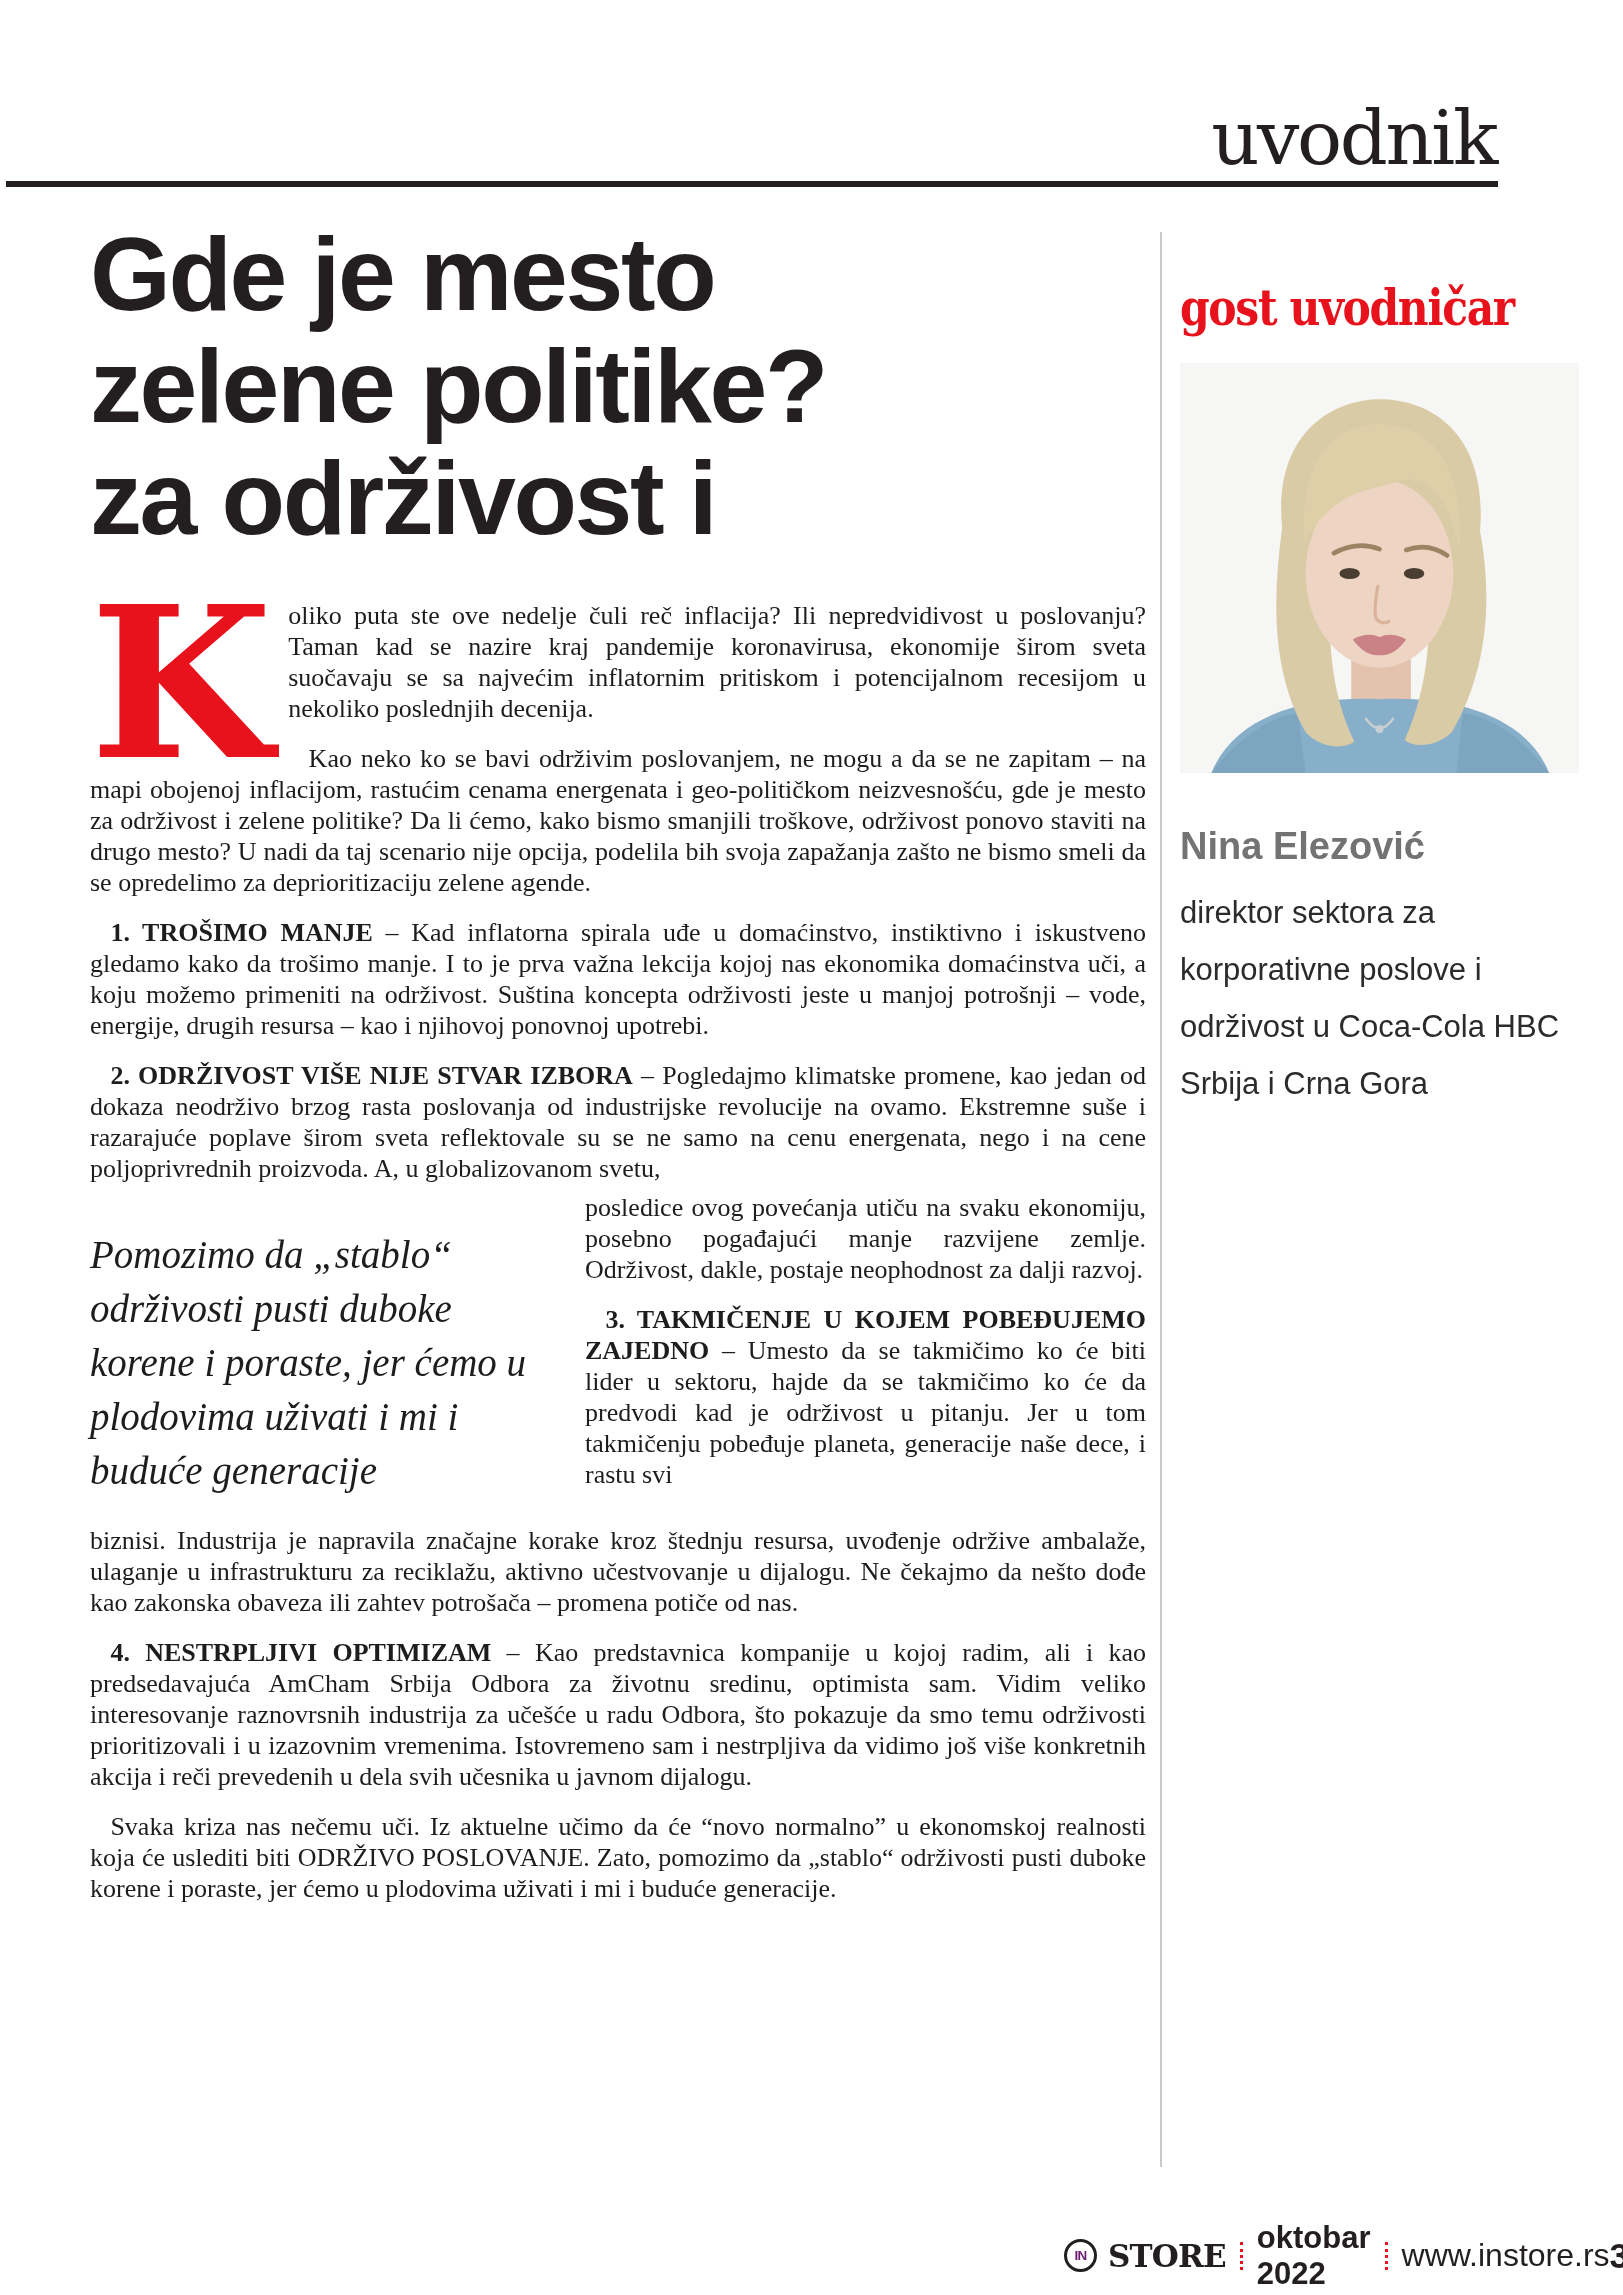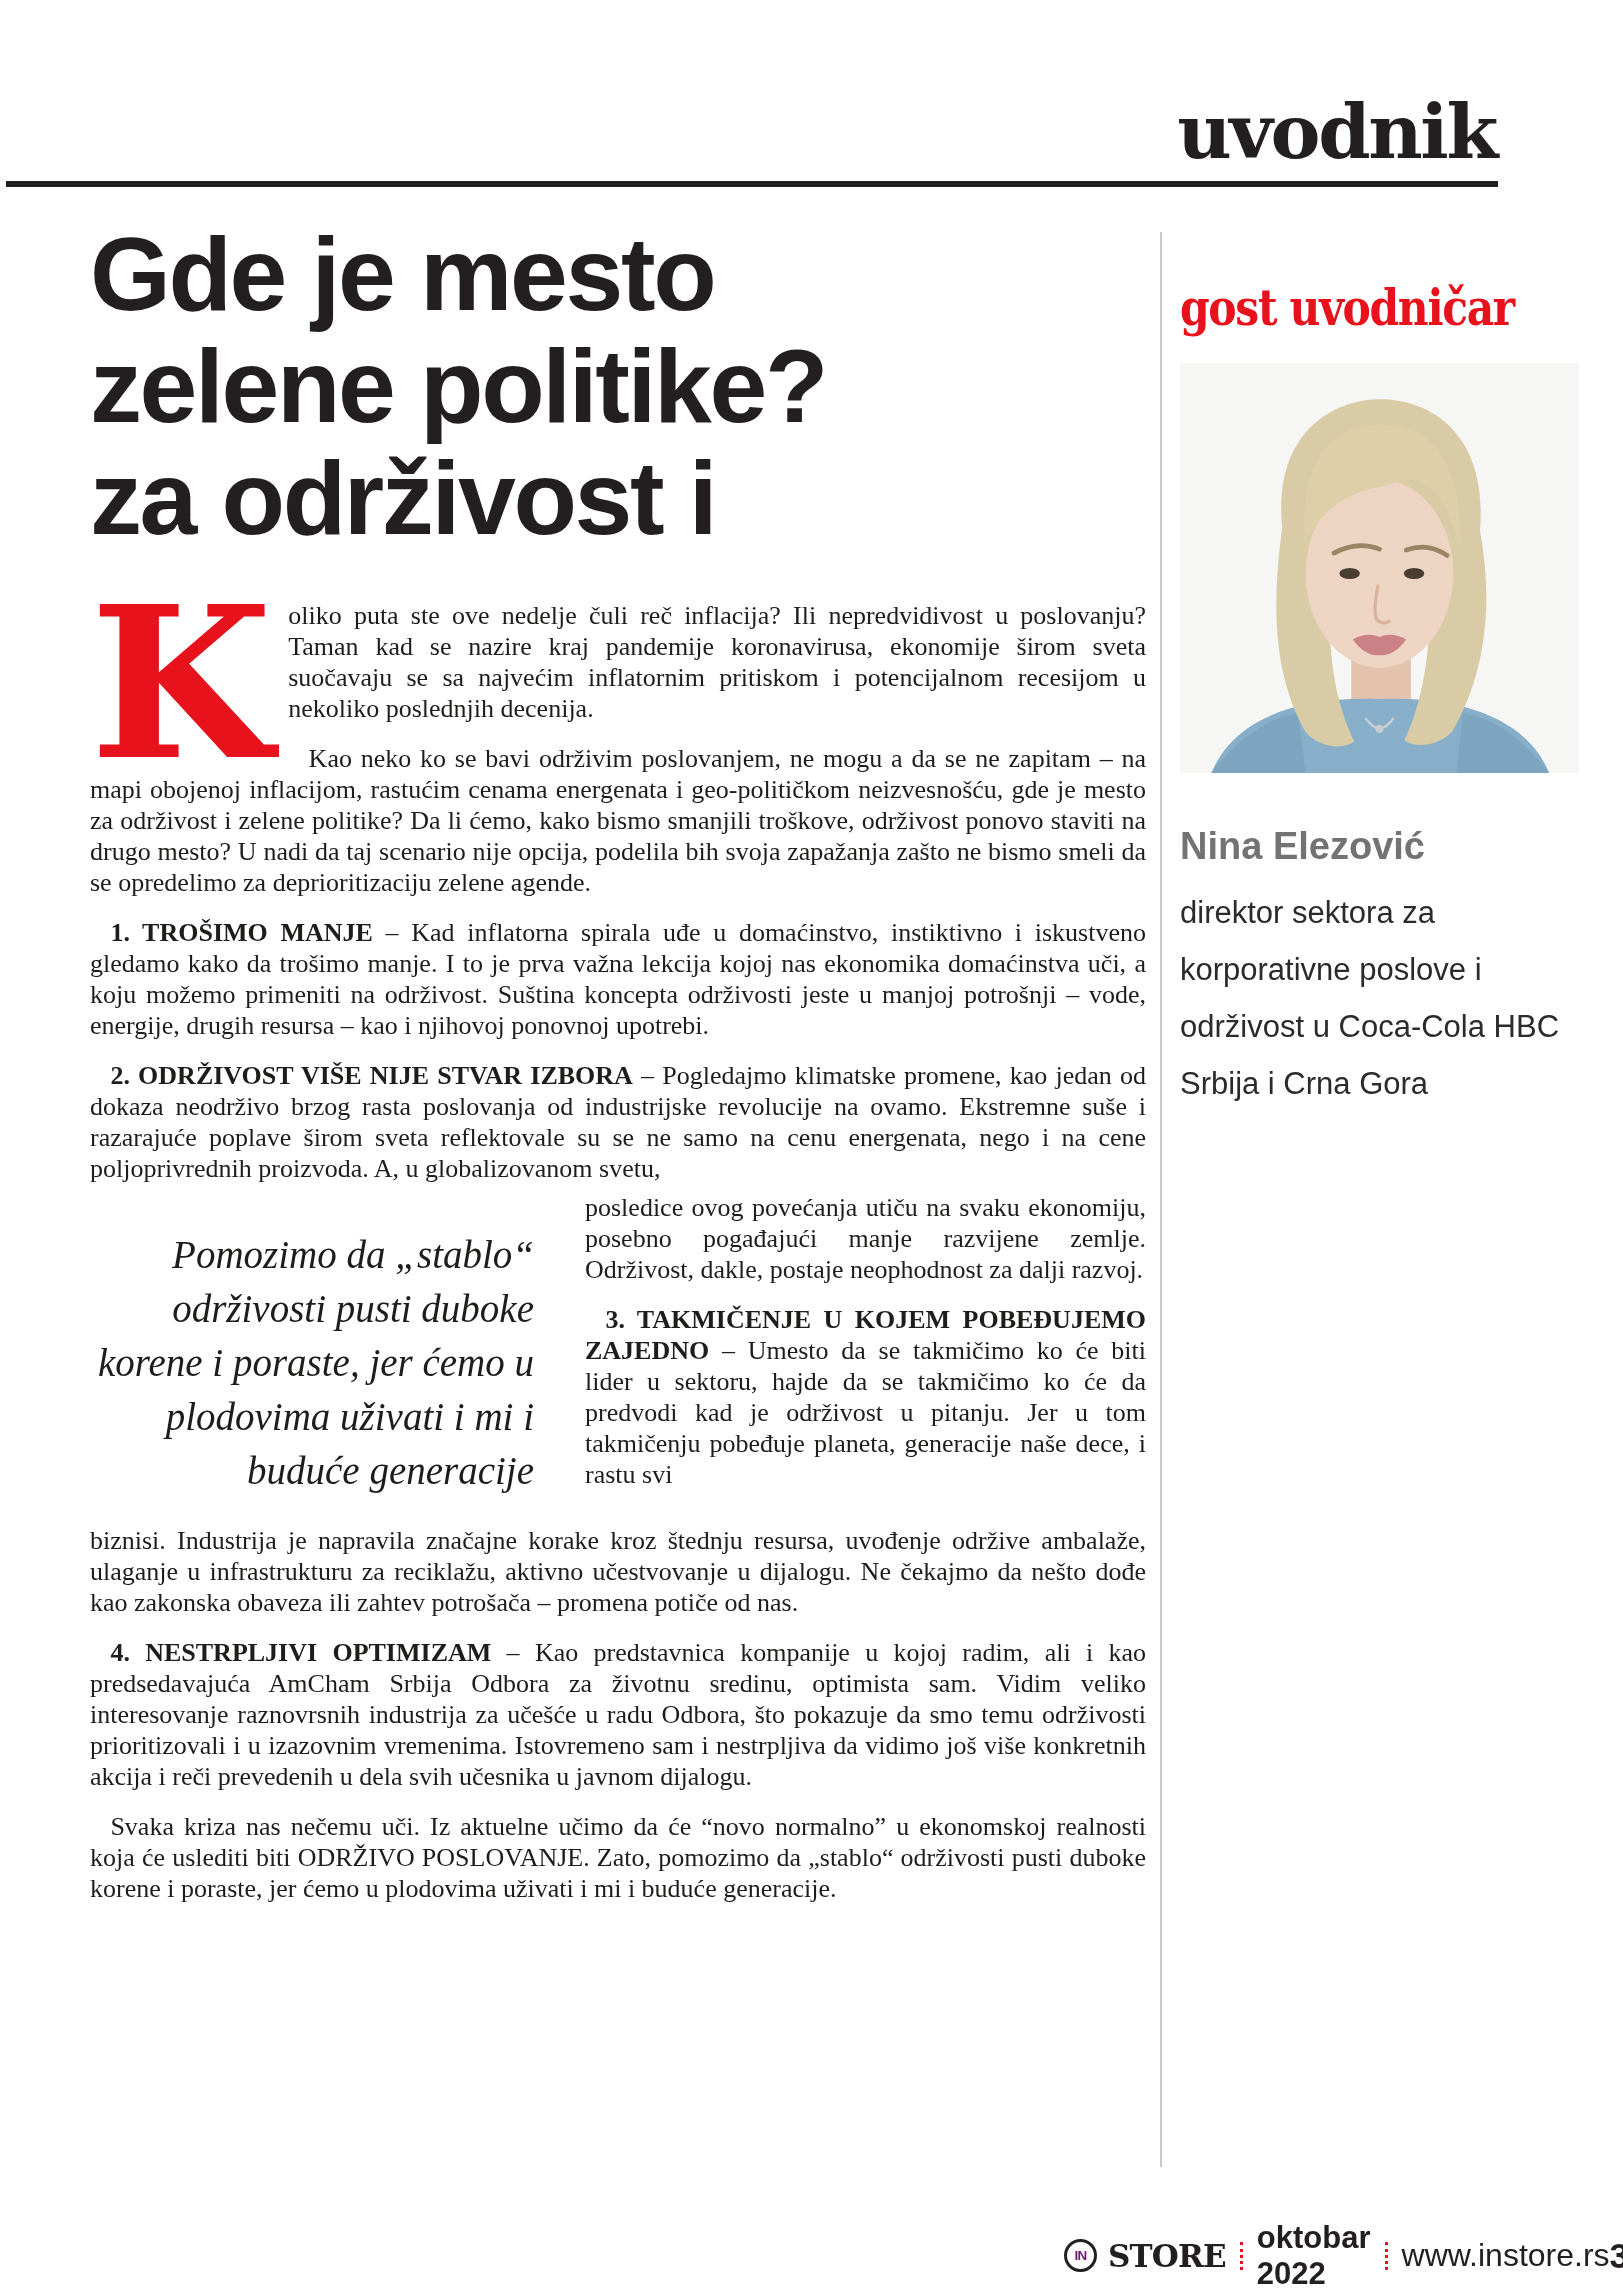--- a/index.html
+++ b/index.html
@@ -1,41 +1,41 @@
 <!DOCTYPE html>
 <html style="font-size:12.6px"><head>
 <meta charset="utf-8">
 <style>
   html,body{margin:0;padding:0;background:#ffffff;}
   #page{position:relative;width:1623px;height:2295px;background:#ffffff;overflow:hidden;
         color:#1d1d1b;font-family:"Liberation Serif",serif;}
 
   
-  .section-label{position:absolute;top:88px;right:127px;
-    font-family:"DejaVu Serif",serif;font-weight:700;font-size:75px;letter-spacing:-2.4px;color:#231f20;text-align:right;}
+  .section-label{position:absolute;top:94px;right:127px;
+    font-family:"DejaVu Serif",serif;font-weight:400;font-size:75px;letter-spacing:-2.4px;color:#231f20;text-align:right;}
   .top-rule{position:absolute;left:6.3px;top:181px;width:1492px;height:5.5px;background:#231f20;}
 
   
   .main-col{position:absolute;left:90px;top:218px;width:1056px;}
   .headline{font-family:"Liberation Sans",sans-serif;font-weight:700;font-size:104px;
     line-height:112px;letter-spacing:-2.4px;color:#231f20;margin:0 0 46px 0;}
   .headline span{display:block;}
 
   .body-p{font-size:26px;line-height:31px;text-align:justify;margin:0 0 19px 0;color:#1d1d1b;}
   .body-p.indent{text-indent:20.4px;}
   .body-p .lead{font-weight:700;}
   .no-bottom{margin-bottom:0;}
 
   .dropcap{float:left;font-family:"DejaVu Serif",serif;font-weight:700;font-size:210px;
     line-height:157px;color:#e8121c;padding:4.7px 15.7px 0 0;}
 
   .mid-row{display:flex;margin:7.9px 0 15.7px 0;}
   .pullquote{width:444px;flex:0 0 444px;padding-top:36px;
     font-family:"Liberation Serif",serif;font-style:italic;font-size:39px;line-height:54px;
-    text-align:right;color:#1d1d1b;}
+    text-align:left;color:#1d1d1b;}
   .narrow-col{margin-left:39px;flex:1 1 auto;}
   .narrow-col .body-p{margin-bottom:19px;margin-left:12px;}
   .p5b{margin-top:0;}
   .p6{margin-top:6.3px;}
   .p7{margin-top:11px;margin-bottom:0;}
 
   
   .v-divider{position:absolute;left:1160px;top:232px;width:2.4px;height:1935px;background:#c9c9c9;}
   .side-col{position:absolute;left:1180px;top:280px;width:399px;}
   .kicker{font-family:"DejaVu Serif",serif;font-weight:700;font-size:50px;line-height:55px;

